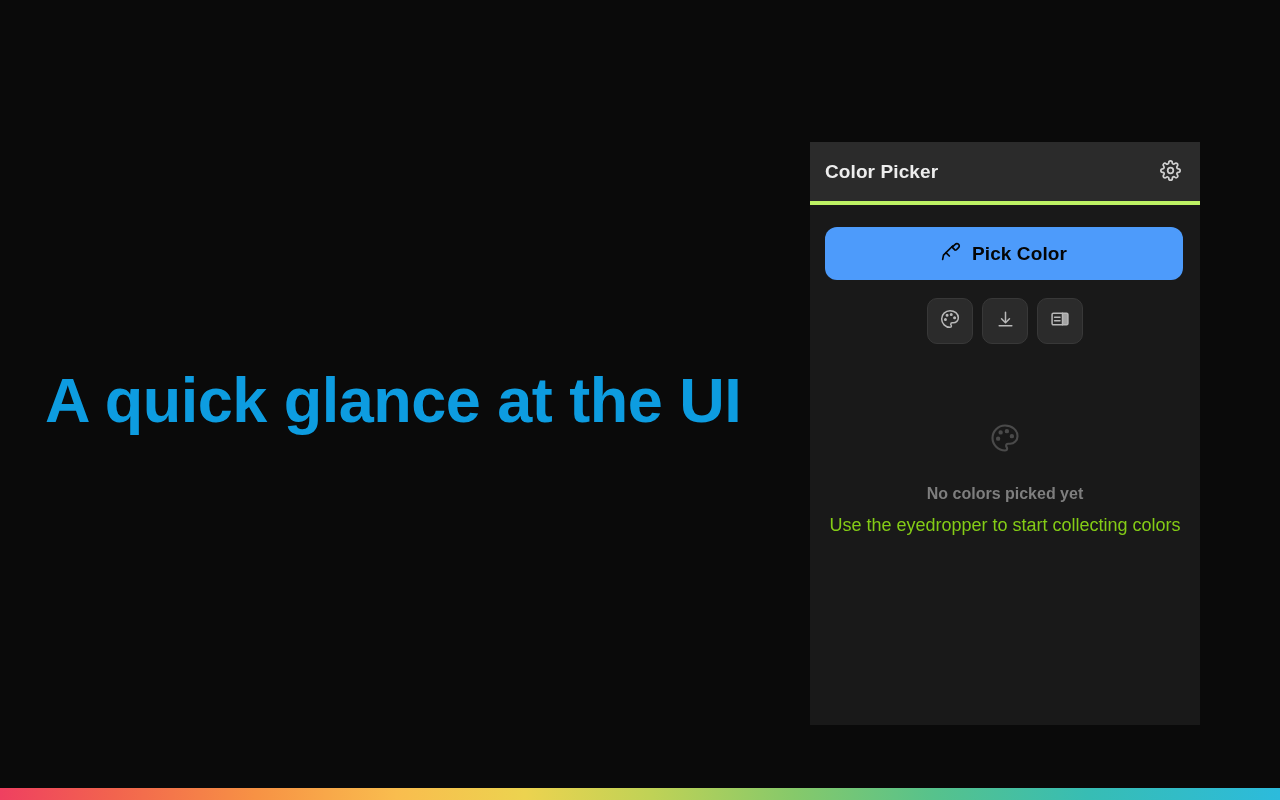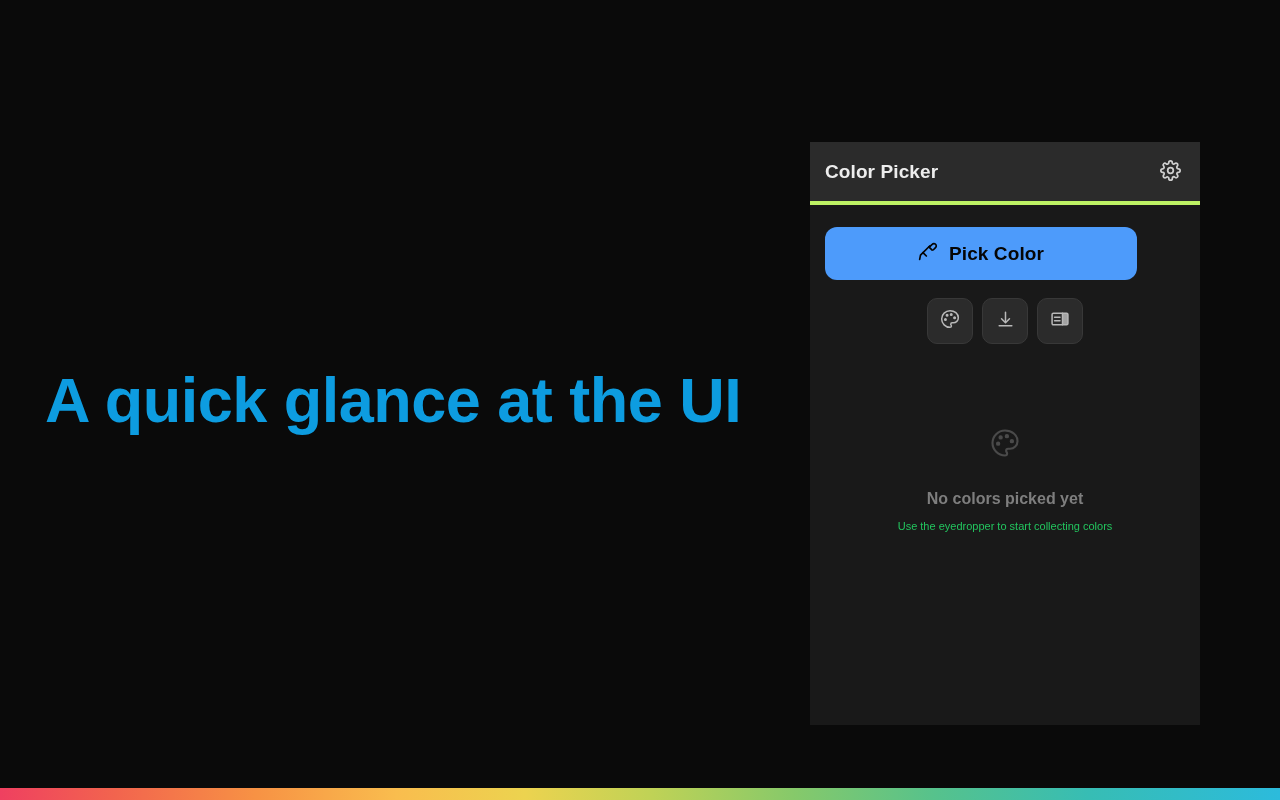--- a/index.html
+++ b/index.html
@@ -74,21 +74,21 @@
   #panel-body {
     flex: 1 1 auto;
     padding: 22px 15px 0 15px;
     display: flex;
     flex-direction: column;
     min-height: 0;
   }
 
   
   #pick-color-button {
-    width: 312px;
+    width: 358px;
     height: 53px;
     background: #4d9bfb;
     border: none;
     border-radius: 12px;
     color: #050505;
     font-family: "Liberation Sans", sans-serif;
     font-size: 19px;
     font-weight: bold;
     display: flex;
     align-items: center;
@@ -136,22 +136,22 @@
   }
 
   #empty-state-title {
     font-size: 16px;
     font-weight: bold;
     color: #7e7e7e;
     margin-bottom: 12px;
   }
 
   #empty-state-subtitle {
-    font-size: 11px;
-    color: #22c55e;
+    font-size: 18px;
+    color: #84cc16;
   }
 
   
   #rainbow-bar {
     position: absolute;
     left: 0;
     bottom: 0;
     width: 1280px;
     height: 12px;
     background: linear-gradient(

